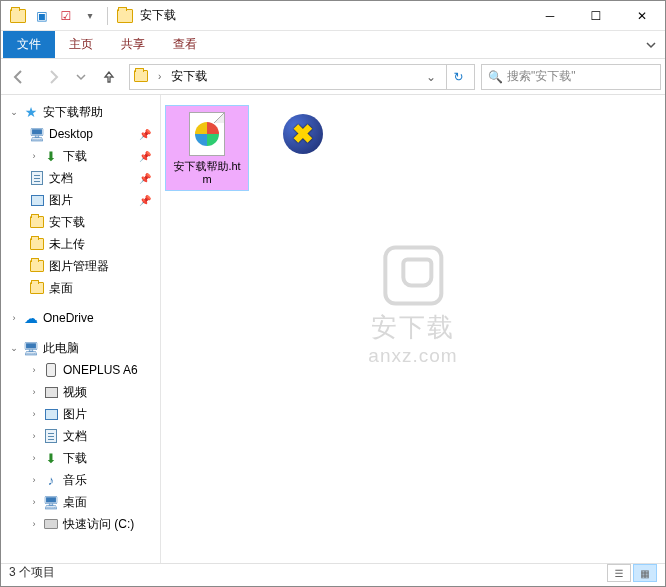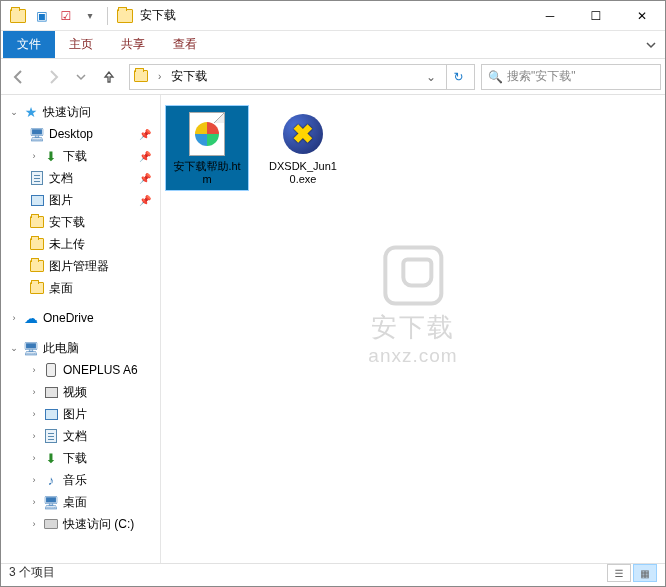--- a/index.html
+++ b/index.html
@@ -53,21 +53,21 @@
 .picic{width:13px;height:11px;border:1px solid #3a7ab8;background:#d4e9f7;position:relative;}
 .musicic{color:#3a7ab8;font-size:13px;}
 .deskic{color:#3a7ab8;font-size:13px;}
 .driveic{width:14px;height:10px;background:#d8d8d8;border:1px solid #888;border-radius:1px;}
 .phoneic{width:10px;height:14px;border:1px solid #666;border-radius:2px;background:#eee;}
 .videoic{width:13px;height:11px;border:1px solid #666;background:#e4e4e4;}
 
 .content { flex:1; background:#fff; position:relative; padding:10px 4px;}
 .file-grid{ display:flex; gap:12px; }
 .file-item{ width:84px; display:flex; flex-direction:column; align-items:center; text-align:center; padding:4px; border:1px solid transparent;}
-.file-item.selected{ border:1px solid #99d1ff; background:#0369a1;}
+.file-item.selected{ border:1px solid #99d1ff; background:#f0abfc;}
 .file-icon{ width:48px; height:48px; display:flex; align-items:center; justify-content:center; margin-bottom:2px;}
 .blank-page{ width:36px; height:44px; background:#fff; border:1px solid #aaa; position:relative;}
 .blank-page::before{content:"";position:absolute;top:0;right:0;width:10px;height:10px;background:linear-gradient(135deg,#fff 49%,#aaa 50%,#eee 51%); }
 .htm-page{ width:36px; height:44px; background:#fff; border:1px solid #aaa; position:relative; display:flex; align-items:center; justify-content:center;}
 .htm-page::before{content:"";position:absolute;top:0;right:0;width:10px;height:10px;background:linear-gradient(135deg,#fff 49%,#aaa 50%,#eee 51%);}
 .pinwheel{ width:24px;height:24px;border-radius:50%;background:conic-gradient(#e74c3c 0 90deg,#2ecc71 90deg 180deg,#3498db 180deg 270deg,#f1c40f 270deg 360deg);}
 .dxball{ width:40px;height:40px;border-radius:50%;background:radial-gradient(circle at 30% 30%,#4a6fd4,#1b2a6b);display:flex;align-items:center;justify-content:center;}
 .dxx{color:#ffd400;font-size:26px;font-weight:bold;font-family:Arial;text-shadow:0 0 2px #000;}
 .file-label{ font-size:11px; line-height:13px; color:#000; word-break:break-all;}
 
@@ -157,21 +157,21 @@
     <span>搜索"安下载"</span>
   </div>
 </div>
 
 <div class="body">
 
   <div class="sidebar">
     <div class="tree-item">
       <span class="tree-arrow">⌄</span>
       <span class="ticon star">★</span>
-      <span>快速访问</span>
+      <span>安下载帮助</span>
     </div>
     <div class="tree-item lvl2">
       <span class="ticon deskic">🖥</span>
       <span>Desktop</span>
       <span class="pin">📌</span>
     </div>
     <div class="tree-item lvl2">
       <span class="tree-arrow">›</span>
       <span class="ticon dlarrow">⬇</span>
       <span>下载</span>
@@ -293,21 +293,20 @@
             </div>
           </div>
         <div class="file-label">安下载帮助.htm</div>
       </div>
       <div class="file-item">
         <div class="file-icon">
             <div class="dxball">
               <span class="dxx">✖</span>
             </div>
           </div>
-        <div class="file-label">DXSDK_Jun10.exe</div>
       </div>
     </div>
   </div>
 </div>
 
 <div class="statusbar">
   <span>3 个项目</span>
   <div class="sp"></div>
   <div class="view-btn">☰</div>
   <div class="view-btn active">▦</div>

